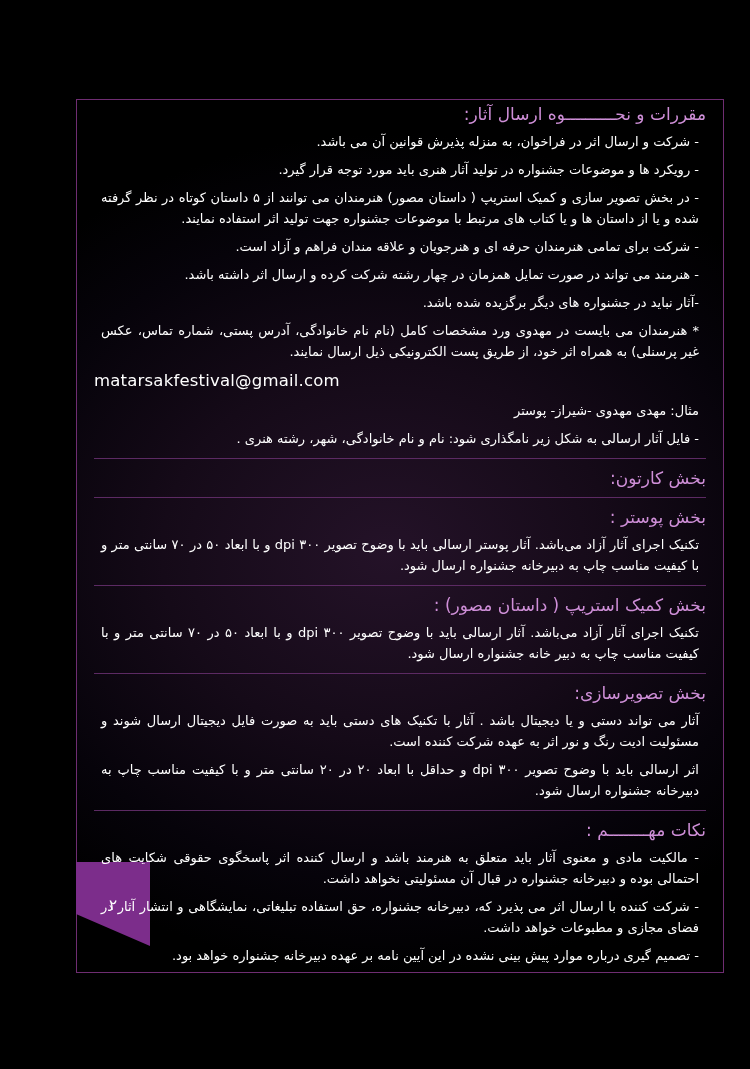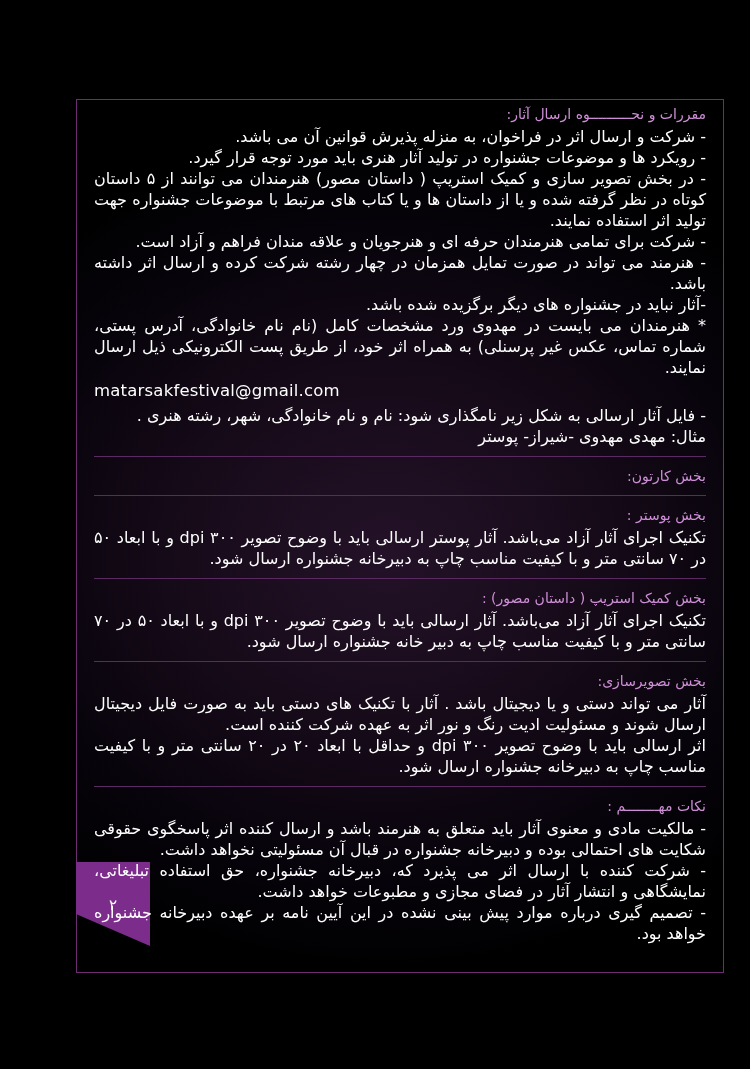--- a/index.html
+++ b/index.html
@@ -67,37 +67,37 @@
     direction: rtl;
     text-align: right;
   }
 
   .sec {
     margin-bottom: 2px;
   }
 
   .sec-head {
     color: #cf8fd8;
-    font-size: 14px;
+    font-size: 17px;
     line-height: 20px;
     margin: 0 0 2px 0;
     white-space: nowrap;
   }
 
   .sec-head.with-rule {
     display: flex;
     align-items: center;
     gap: 0;
     justify-content: flex-start;
   }
   .pline {
-    font-size: 16px;
+    font-size: 13px;
     line-height: 21px;
     color: #ffffff;
-    margin: 0;
+    margin: 7px;
     text-align: justify;
     text-align-last: right;
   }
   .email {
     direction: ltr;
     text-align: left;
     font-size: 16.5px;
     line-height: 24px;
     color: #ffffff;
     font-family: "DejaVu Sans", sans-serif;
@@ -127,22 +127,22 @@
         <span>مقررات و نحــــــــــوه ارسال آثار:</span>
       </div>
       <p class="pline">- شرکت و ارسال اثر در فراخوان، به منزله پذیرش قوانین آن می باشد.</p>
       <p class="pline">- رویکرد ها و موضوعات جشنواره در تولید آثار هنری باید مورد توجه قرار گیرد.</p>
       <p class="pline">- در بخش تصویر سازی و کمیک استریپ ( داستان مصور) هنرمندان می توانند از ۵ داستان کوتاه در نظر گرفته شده و یا از داستان ها و یا کتاب های مرتبط با موضوعات جشنواره جهت تولید اثر استفاده نمایند.</p>
       <p class="pline">- شرکت برای تمامی هنرمندان حرفه ای و هنرجویان و علاقه مندان فراهم و آزاد است.</p>
       <p class="pline">- هنرمند می تواند در صورت تمایل همزمان در چهار رشته شرکت کرده و ارسال اثر داشته باشد.</p>
       <p class="pline">-آثار نباید در جشنواره های دیگر برگزیده شده باشد.</p>
       <p class="pline">* هنرمندان می بایست در مهدوی ورد مشخصات کامل (نام نام خانوادگی، آدرس پستی، شماره تماس، عکس غیر پرسنلی) به همراه اثر خود، از طریق پست الکترونیکی ذیل ارسال نمایند.</p>
       <div class="email">matarsakfestival@gmail.com</div>
+      <p class="pline">مثال: مهدی مهدوی -شیراز- پوستر</p>
       <p class="pline">- فایل آثار ارسالی به شکل زیر نامگذاری شود:  نام و نام خانوادگی، شهر، رشته هنری .</p>
-      <p class="pline">مثال: مهدی مهدوی -شیراز- پوستر</p>
     </div>
 
     <div class="divider"></div>
 
     <div class="sec">
       <div class="sec-head">بخش کارتون:</div>
     </div>
 
     <div class="divider"></div>
 

